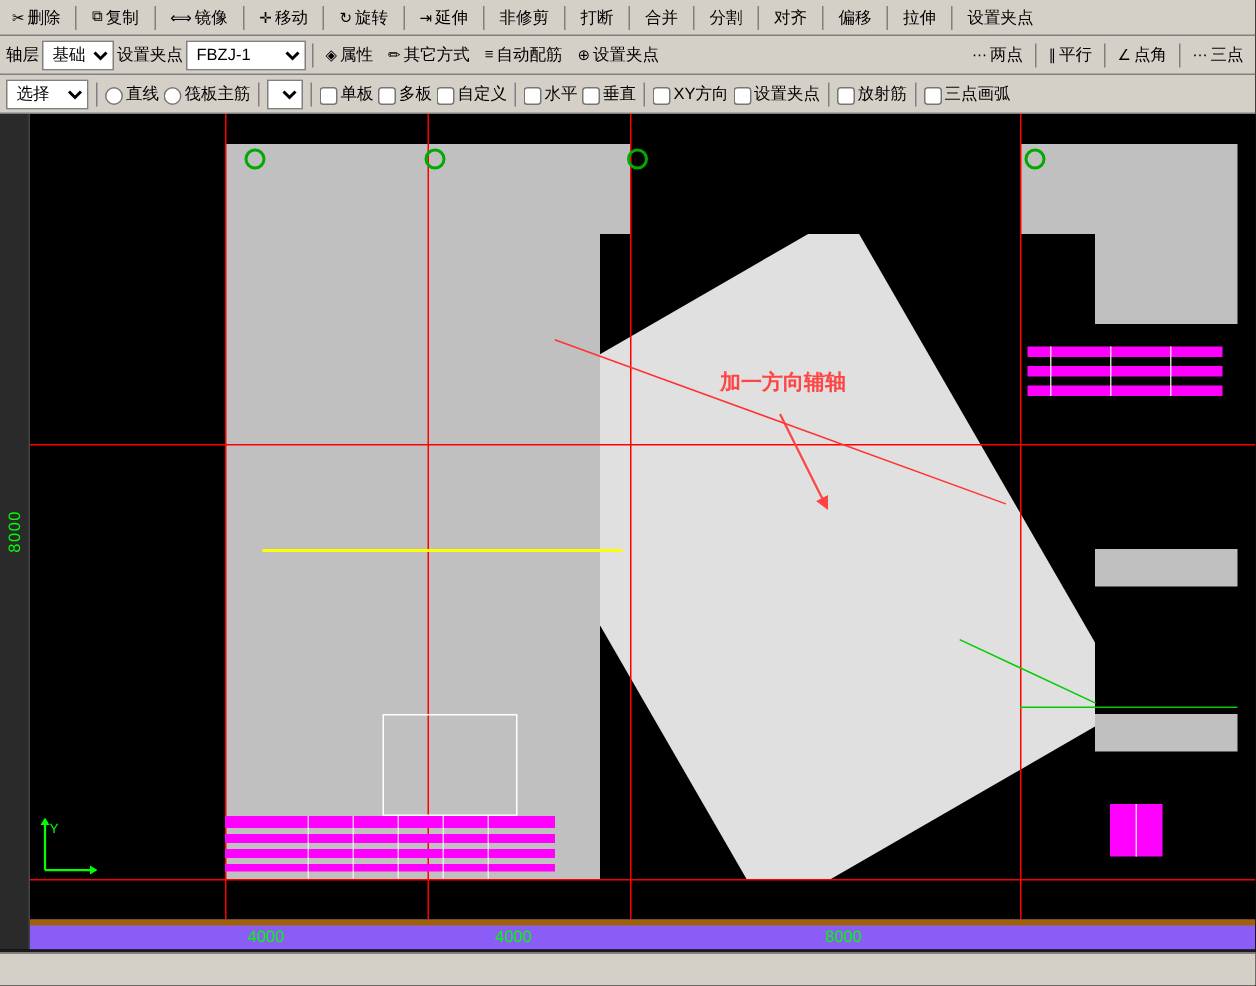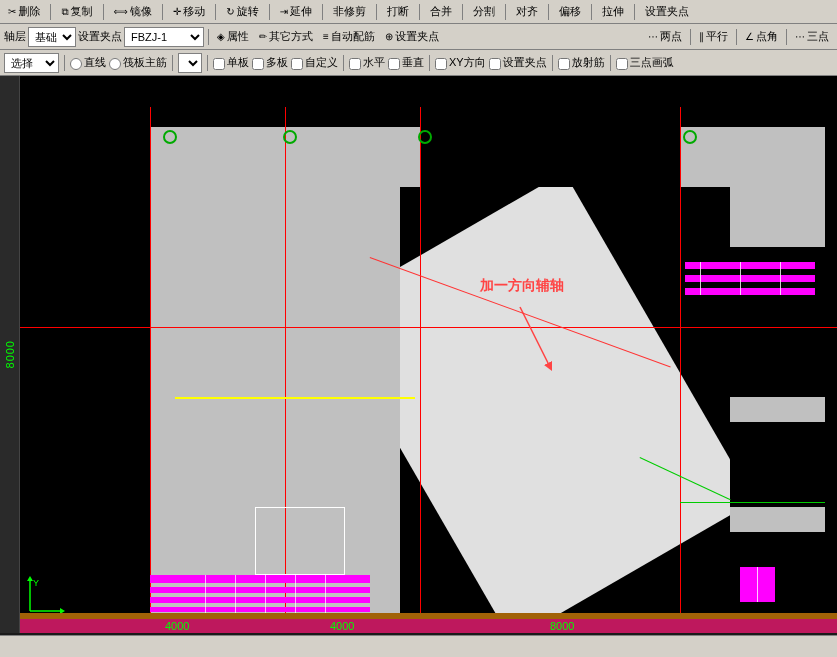--- a/index.html
+++ b/index.html
@@ -122,22 +122,22 @@
       letter-spacing: 1px;
     }
 
     
     .ruler-bottom {
       position: absolute;
       bottom: 0;
       left: 20px;
       width: calc(100% - 20px);
       height: 20px;
-      background: #be185d;
-      border-top: 6px solid #a16207;
+      background: #8b5cf6;
+      border-top: 4px solid #a16207;
       z-index: 10;
       display: flex;
       align-items: center;
     }
 
     .ruler-label-h {
       color: #00ff00;
       font-size: 11px;
       position: absolute;
     }
@@ -151,21 +151,20 @@
       height: calc(100% - 20px);
       overflow: hidden;
     }
 
     
     .drawing-canvas {
       position: relative;
       width: 100%;
       height: 100%;
       background: #000;
-      margin-top: 31px;
     }
 
     
     .panel-gray {
       position: absolute;
       background: #c0c0c0;
     }
 
     
     .red-line-h {

